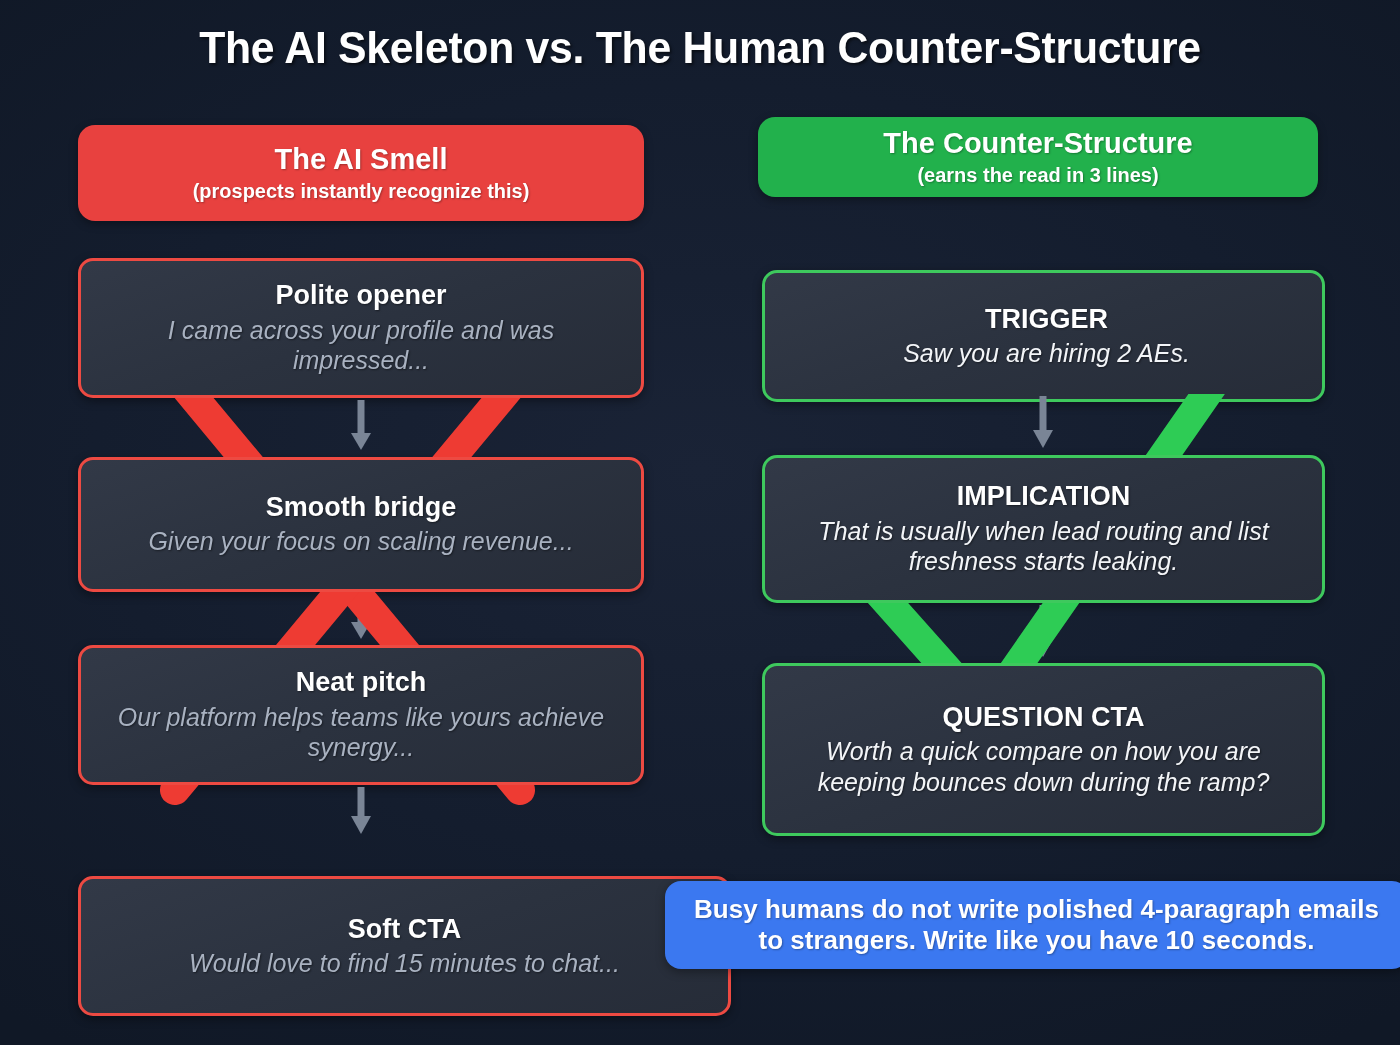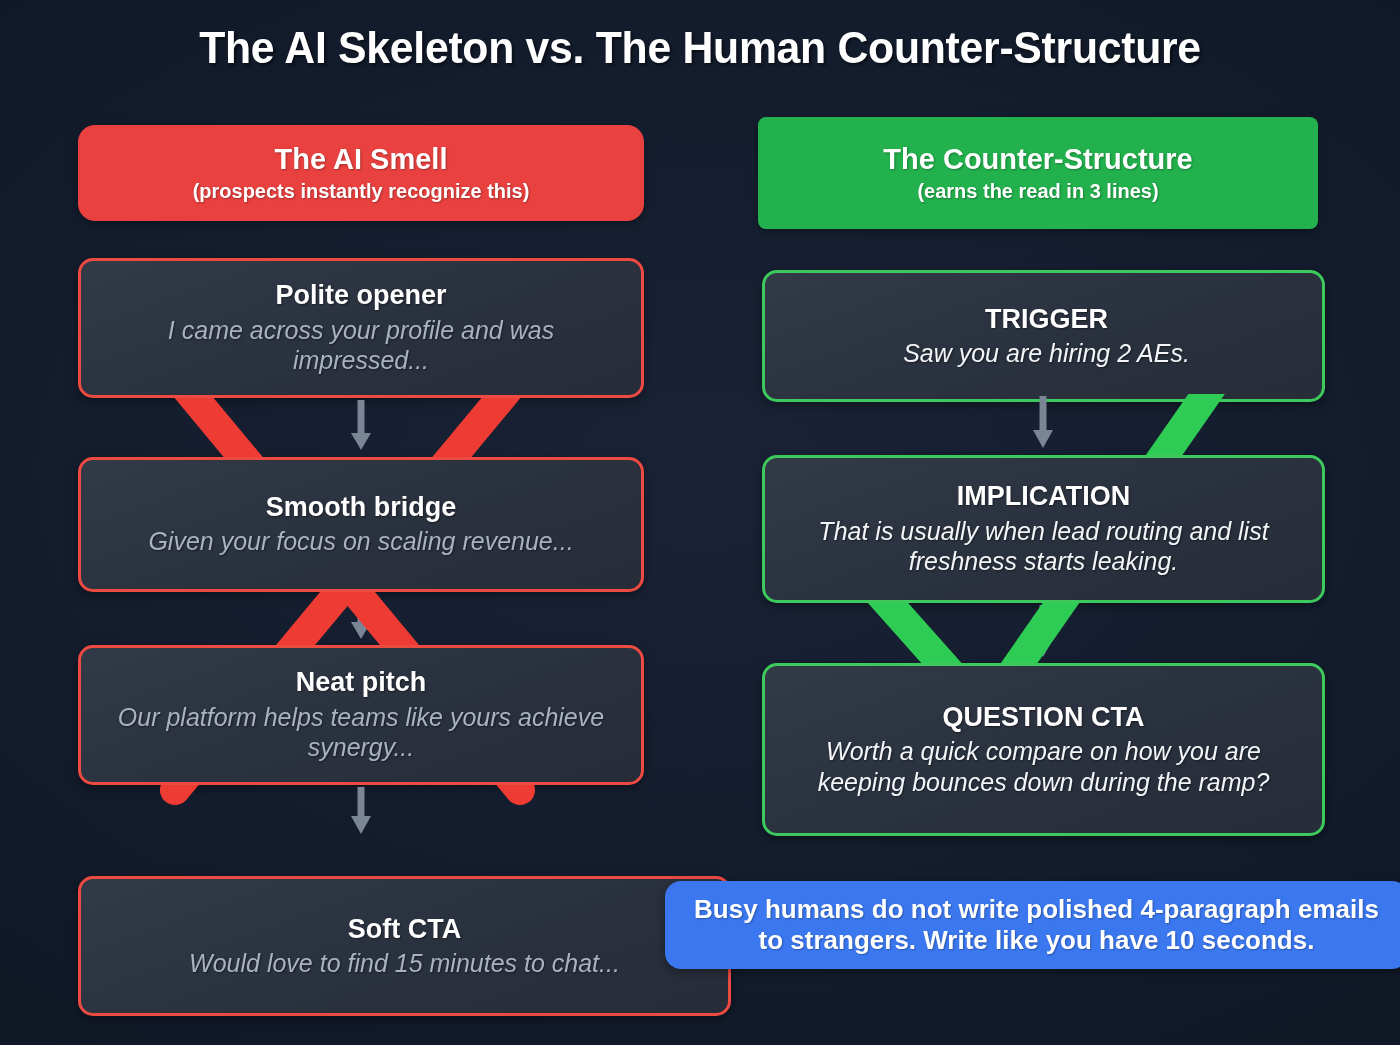--- a/index.html
+++ b/index.html
@@ -64,23 +64,22 @@
     font-weight: bold;
     line-height: 1.12;
     margin-top: 5px;
     text-shadow: 1px 1px 2px rgba(0,0,0,0.3);
   }
   #banner-left {
     left: 78px; top: 125px; width: 566px; height: 96px;
     background: #e8413f;
   }
   #banner-right {
-    left: 758px; top: 117px; width: 560px; height: 112px;
+    left: 758px; top: 117px; width: 560px; height: 80px;
     background: #22b14c;
-    border-radius: 8px;
   }
 
   
   .overlay-svg {
     position: absolute;
     left: 0; top: 0;
     width: 1400px; height: 1045px;
     pointer-events: none;
   }
   #overlay-back { z-index: 3; }

